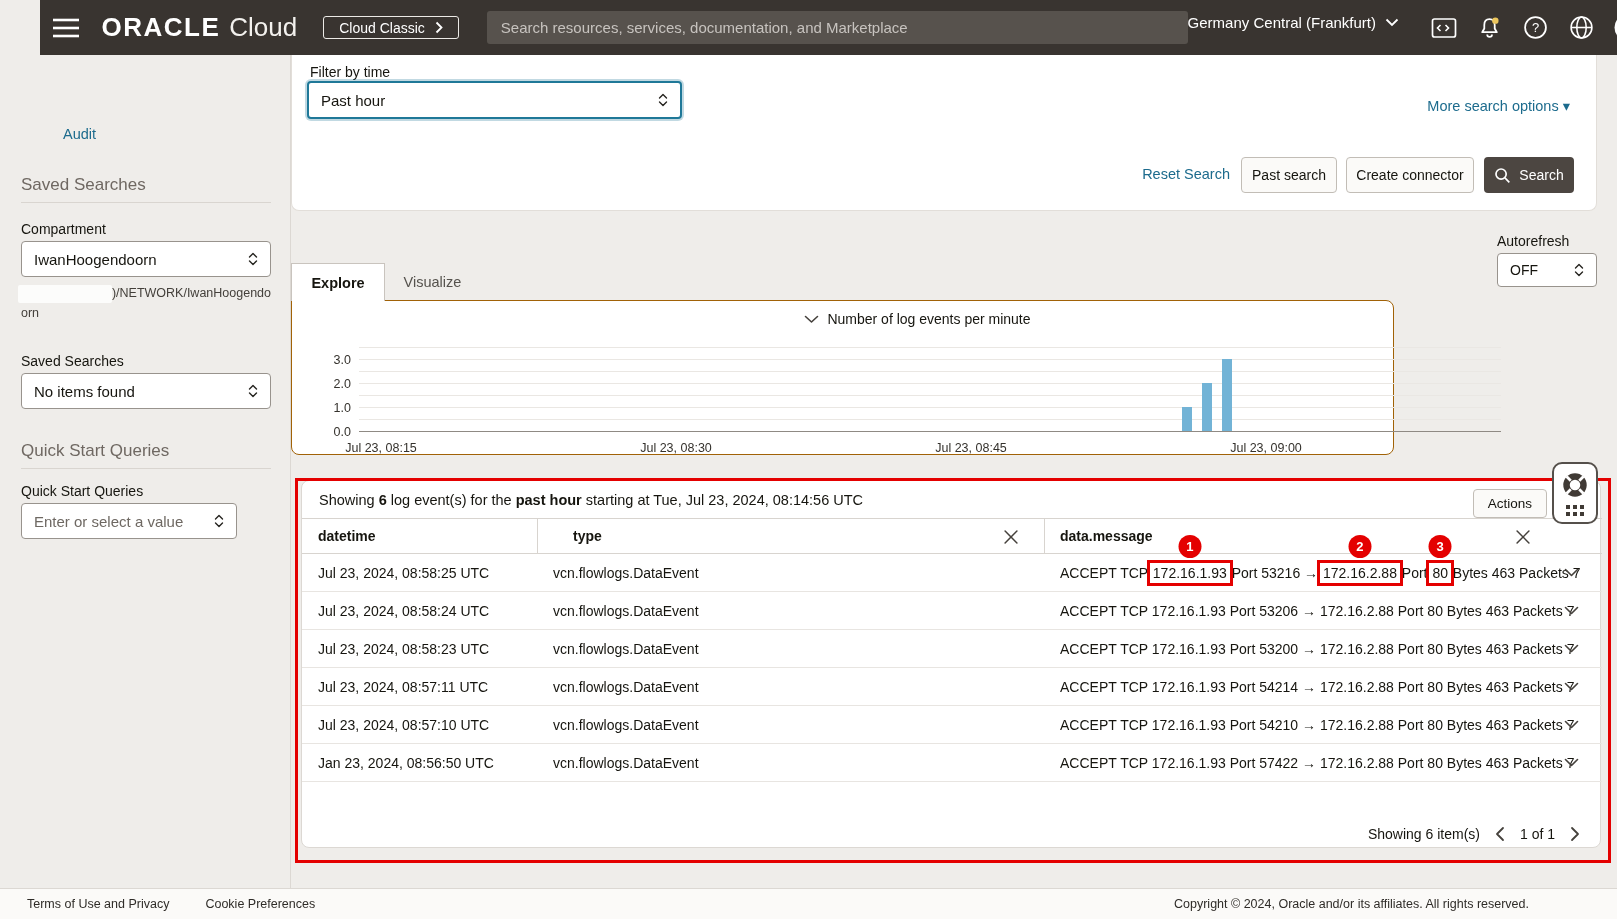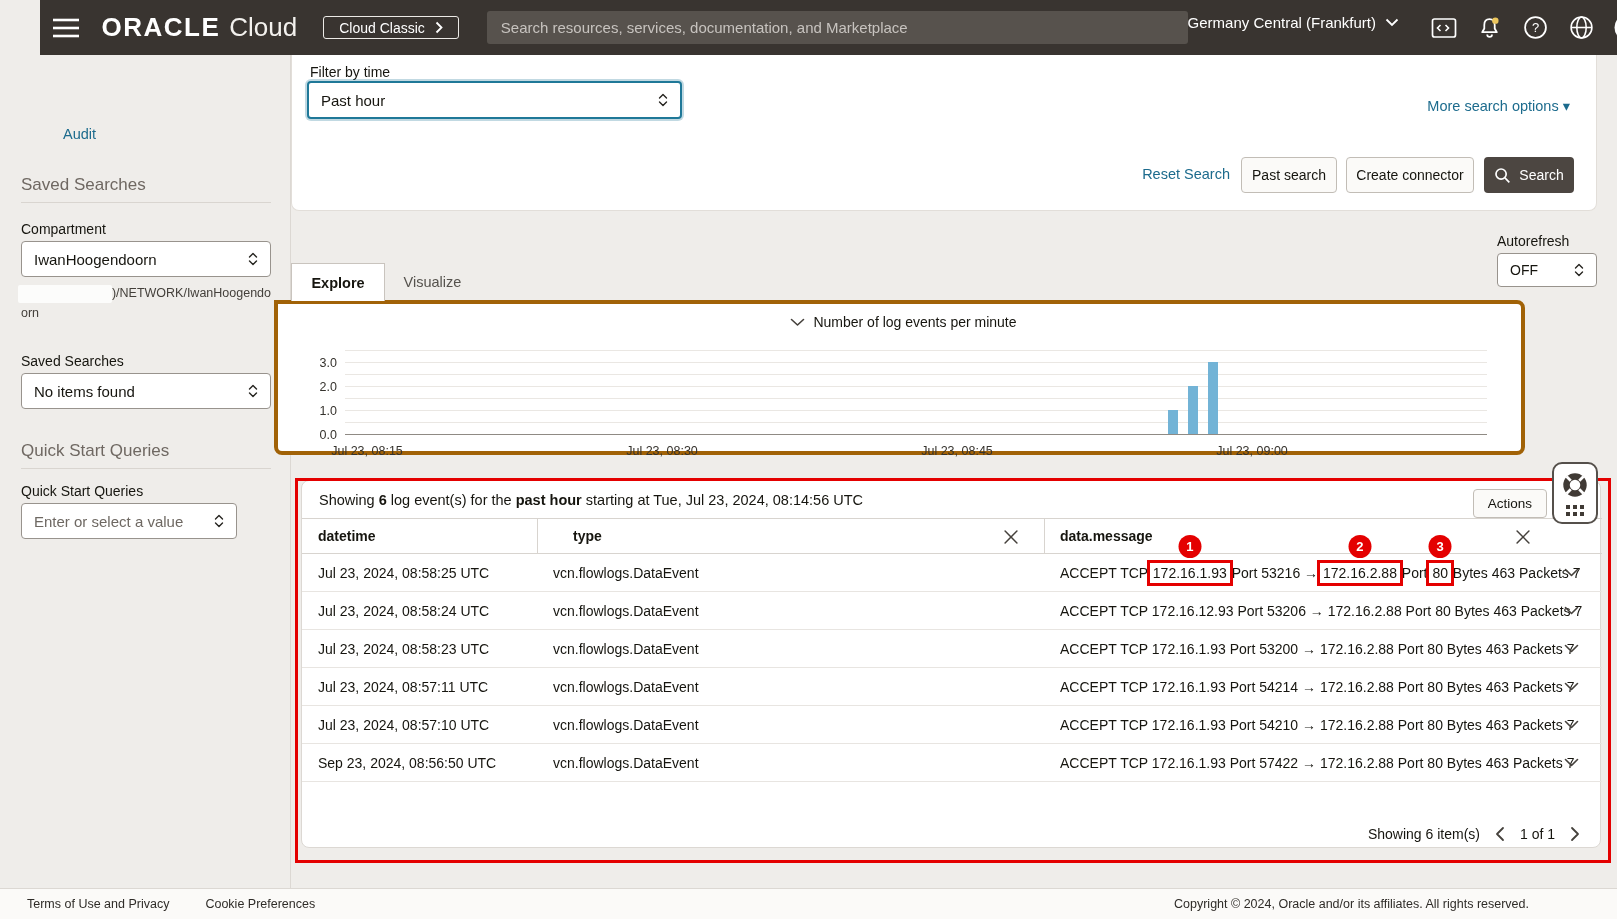--- a/index.html
+++ b/index.html
@@ -52,22 +52,22 @@
 
 
 #ar-label { position:absolute; left:1497px; top:233px; font-size:14px; }
 #ar-select { left:1497px; top:253px; width:100px; height:34px; font-size:14px; }
 
 
 .tab { position:absolute; top:263px; height:38px; display:flex; align-items:center; justify-content:center;
   font-size:14.5px; cursor:pointer; }
 #tab-explore { left:291px; width:94px; background:#fff; border:1px solid #c9c4be; border-bottom:none; z-index:3; font-weight:700; }
 #tab-visualize { left:385px; width:95px; color:#55524d; }
-#chart-card { position:absolute; left:274px; top:300px; width:1251px; height:155px; background:#fff;
-  border:4px solid #a16207; border-radius:0 8px 8px 8px; }
+#chart-card { position:absolute; left:291px; top:300px; width:1103px; height:155px; background:#fff;
+  border:1px solid #a16207; border-radius:0 8px 8px 8px; }
 #chart-title-row { position:absolute; left:0; top:10px; width:1251px; display:flex; align-items:center;
   justify-content:center; gap:8px; font-size:14px; cursor:pointer; }
 #chart-plot { position:absolute; left:67px; top:35px; width:1142px; height:96px; }
 .gridline { position:absolute; left:0; width:1142px; height:1px; background:#eae7e3; }
 .baseline { background:#8f8a84; }
 .ytick { position:absolute; left:-41px; width:33px; text-align:right; font-size:12.5px; color:#35322d; }
 .xtick { position:absolute; bottom:-23px; transform:translateX(-50%); font-size:12.5px; color:#35322d; white-space:nowrap; }
 .bar { position:absolute; bottom:1px; width:10px; background:#72b3d6; }
 
 
@@ -322,21 +322,21 @@
       <span>ACCEPT TCP </span><span class="hl"><span>172.16.1.93</span><span class="badge">1</span></span><span> Port 53216 → </span><span class="hl"><span>172.16.2.88</span><span class="badge">2</span></span><span> Port </span><span class="hl"><span>80</span><span class="badge">3</span></span><span> Bytes 463 Packets 7</span>
     </span>
     <svg class="row-chev stroke-dark" width="15" height="10" viewBox="0 0 15 10">
         <path d="M1.5 1.5 L7.5 7.5 L13.5 1.5" stroke-width="1.6"></path>
       </svg>
   </div>
 
   <div class="trow" style="top:111px;">
     <span class="cell c-dt">Jul 23, 2024, 08:58:24 UTC</span>
     <span class="cell c-type">vcn.flowlogs.DataEvent</span>
-    <span class="cell c-msg">ACCEPT TCP 172.16.12.93 Port 53206 → 172.16.2.88 Port 80 Bytes 463 Packets 7</span>
+    <span class="cell c-msg">ACCEPT TCP 172.16.1.93 Port 53206 → 172.16.2.88 Port 80 Bytes 463 Packets 7</span>
     <svg class="row-chev stroke-dark" width="15" height="10" viewBox="0 0 15 10">
         <path d="M1.5 1.5 L7.5 7.5 L13.5 1.5" stroke-width="1.6"></path>
       </svg>
   </div>
   <div class="trow" style="top:149px;">
     <span class="cell c-dt">Jul 23, 2024, 08:58:23 UTC</span>
     <span class="cell c-type">vcn.flowlogs.DataEvent</span>
     <span class="cell c-msg">ACCEPT TCP 172.16.1.93 Port 53200 → 172.16.2.88 Port 80 Bytes 463 Packets 7</span>
     <svg class="row-chev stroke-dark" width="15" height="10" viewBox="0 0 15 10">
         <path d="M1.5 1.5 L7.5 7.5 L13.5 1.5" stroke-width="1.6"></path>
@@ -352,21 +352,21 @@
   </div>
   <div class="trow" style="top:225px;">
     <span class="cell c-dt">Jul 23, 2024, 08:57:10 UTC</span>
     <span class="cell c-type">vcn.flowlogs.DataEvent</span>
     <span class="cell c-msg">ACCEPT TCP 172.16.1.93 Port 54210 → 172.16.2.88 Port 80 Bytes 463 Packets 7</span>
     <svg class="row-chev stroke-dark" width="15" height="10" viewBox="0 0 15 10">
         <path d="M1.5 1.5 L7.5 7.5 L13.5 1.5" stroke-width="1.6"></path>
       </svg>
   </div>
   <div class="trow" style="top:263px;">
-    <span class="cell c-dt">Sep 23, 2024, 08:56:50 UTC</span>
+    <span class="cell c-dt">Jan 23, 2024, 08:56:50 UTC</span>
     <span class="cell c-type">vcn.flowlogs.DataEvent</span>
     <span class="cell c-msg">ACCEPT TCP 172.16.1.93 Port 57422 → 172.16.2.88 Port 80 Bytes 463 Packets 7</span>
     <svg class="row-chev stroke-dark" width="15" height="10" viewBox="0 0 15 10">
         <path d="M1.5 1.5 L7.5 7.5 L13.5 1.5" stroke-width="1.6"></path>
       </svg>
   </div>
 
   <div id="pgn">
     <span>Showing 6 item(s)</span>
     <span class="pg-arrow">

